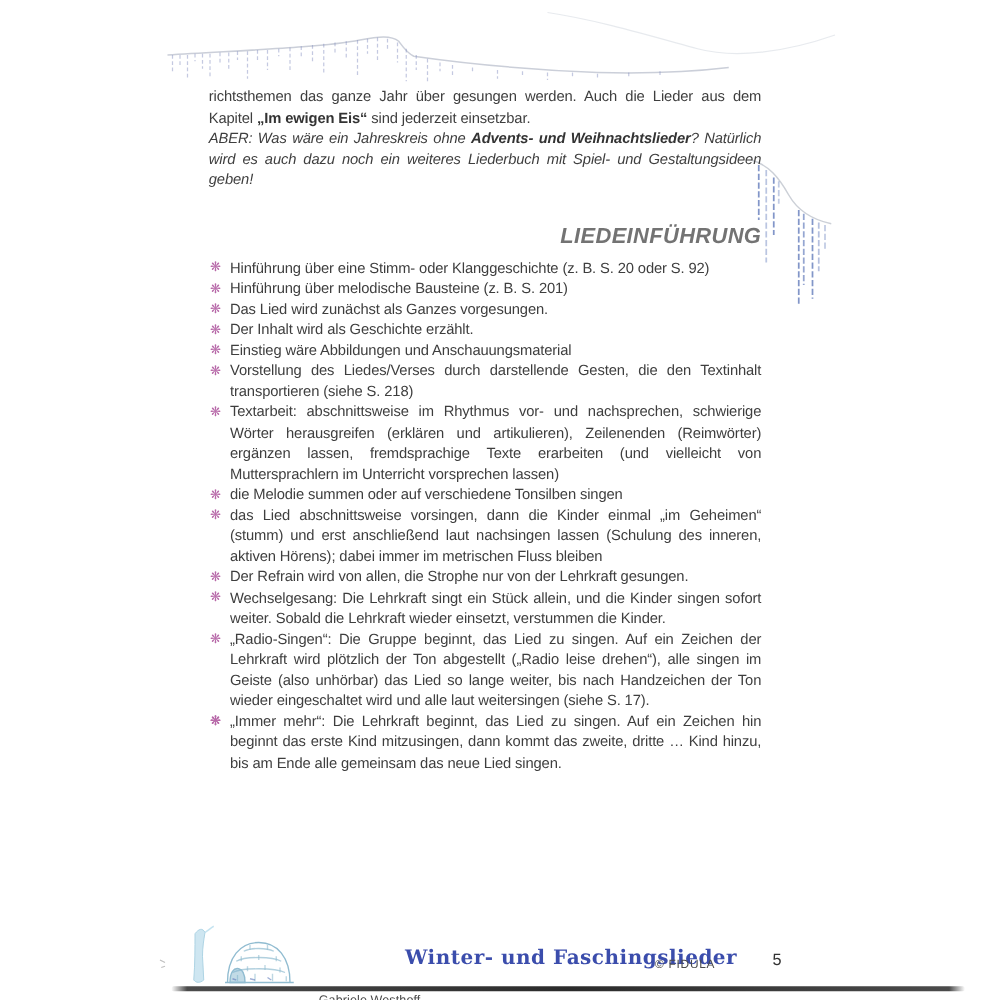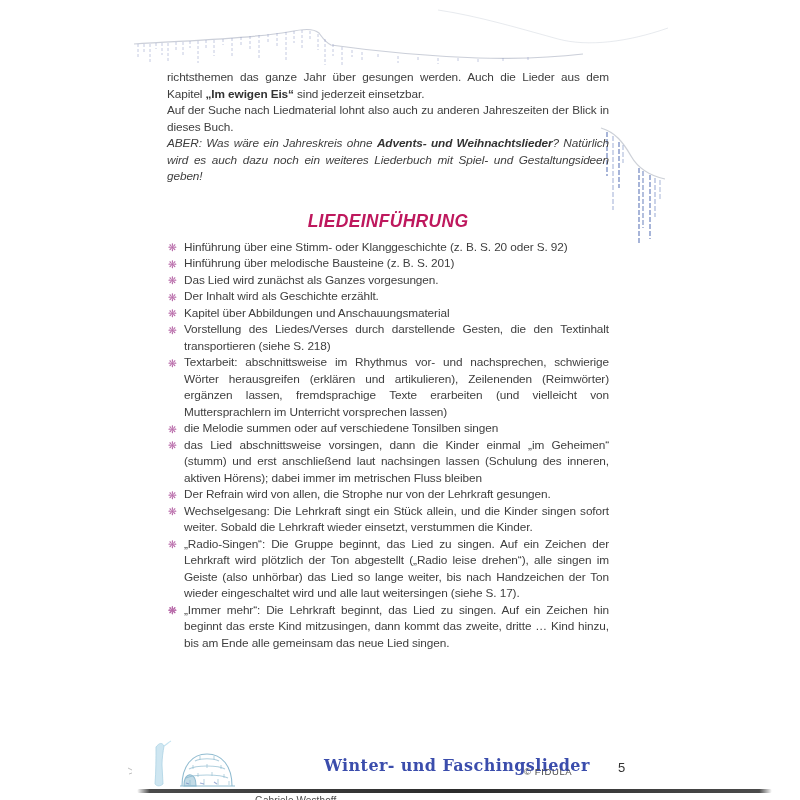--- a/index.html
+++ b/index.html
@@ -5,21 +5,21 @@
   html,body{margin:0;padding:0;background:#ffffff;width:800px;height:800px;overflow:hidden;}
   .page{position:relative;width:686px;height:800px;background:#ffffff;
         font-family:"Liberation Sans",sans-serif;color:#3e3e3e;}
   .content{position:absolute;left:167px;top:69px;width:442px;
            font-size:11.8px;line-height:16.5px;letter-spacing:-0.1px;
            text-align:justify;}
   .content p{margin:0;}
   .gap-before{margin-top:17px;font-style:italic;}
   .b{font-weight:bold;color:#333333;}
   .section-heading{margin:26px 0 7px 0;font-size:17.5px;line-height:21px;
-      font-style:italic;font-weight:bold;color:#be185d;letter-spacing:.3px;text-align:center;}
+      font-style:italic;font-weight:bold;color:#737373;letter-spacing:.3px;text-align:right;}
   ul.method-list{list-style:none;margin:0;padding:0;}
   ul.method-list li{position:relative;padding-left:17px;}
   .bullet{position:absolute;left:1px;top:0.5px;font-size:10.5px;letter-spacing:0;}
   
   .f-author{position:absolute;left:255px;top:795px;font-size:10px;color:#4a4a4a;letter-spacing:.1px;}
   .f-title{position:absolute;left:324px;top:756px;font-family:"DejaVu Serif",serif;
            font-weight:bold;font-size:16px;color:#3b4dac;letter-spacing:.4px;}
   .f-copy{position:absolute;left:524px;top:766px;font-size:9.5px;color:#4a4a4a;letter-spacing:.6px;}
   .f-page{position:absolute;left:618px;top:760px;font-size:13px;color:#333333;}
   .bottom-bar{position:absolute;left:137px;top:789px;width:635px;height:4px;border-radius:2px;
@@ -86,30 +86,29 @@
       <line x1="46" y1="53" x2="46" y2="110" opacity="0.85"></line>
       <line x1="53" y1="57" x2="53" y2="121"></line>
       <line x1="58" y1="60" x2="58" y2="99" opacity="0.6"></line>
       <line x1="63" y1="62" x2="63" y2="82" opacity="0.5"></line>
     </g>
   </svg>
 
   <div class="content">
     <div>
         <p><span>richtsthemen das ganze Jahr über gesungen werden. Auch die Lieder aus dem Kapitel </span><span class="b">„Im ewigen Eis“</span><span> sind jederzeit einsetzbar.</span></p>
-        <p><span>Auf der Suche nach Liedmaterial lohnt also auch zu anderen Jahreszeiten der Blick in dieses Buch.</span></p>
         <p class="gap-before"><span>ABER: Was wäre ein Jahreskreis ohne </span><span class="b">Advents- und Weihnachtslieder</span><span>? Natürlich wird es auch dazu noch ein weiteres Liederbuch mit Spiel- und Gestaltungsideen geben!</span></p>
       </div>
     <h1 class="section-heading">LIEDEINFÜHRUNG</h1>
     <ul class="method-list">
         <li><span class="bullet" style="color: rgb(183, 104, 168);">❋</span><span>Hinführung über eine Stimm- oder Klanggeschichte (z. B. S. 20 oder S. 92)</span></li>
         <li><span class="bullet" style="color: rgb(183, 104, 168);">❋</span><span>Hinführung über melodische Bausteine (z. B. S. 201)</span></li>
         <li><span class="bullet" style="color: rgb(183, 104, 168);">❋</span><span>Das Lied wird zunächst als Ganzes vorgesungen.</span></li>
         <li><span class="bullet" style="color: rgb(183, 104, 168);">❋</span><span>Der Inhalt wird als Geschichte erzählt.</span></li>
-        <li><span class="bullet" style="color: rgb(183, 104, 168);">❋</span><span>Kapitel über Abbildungen und Anschauungsmaterial</span></li>
+        <li><span class="bullet" style="color: rgb(183, 104, 168);">❋</span><span>Einstieg wäre Abbildungen und Anschauungsmaterial</span></li>
         <li><span class="bullet" style="color: rgb(183, 104, 168);">❋</span><span>Vorstellung des Liedes/Verses durch darstellende Gesten, die den Textinhalt transportieren (siehe S. 218)</span></li>
         <li><span class="bullet" style="color: rgb(183, 104, 168);">❋</span><span>Textarbeit: abschnittsweise im Rhythmus vor- und nachsprechen, schwierige Wörter herausgreifen (erklären und artikulieren), Zeilenenden (Reimwörter) ergänzen lassen, fremdsprachige Texte erarbeiten (und vielleicht von Muttersprachlern im Unterricht vorsprechen lassen)</span></li>
         <li><span class="bullet" style="color: rgb(183, 104, 168);">❋</span><span>die Melodie summen oder auf verschiedene Tonsilben singen</span></li>
         <li><span class="bullet" style="color: rgb(183, 104, 168);">❋</span><span>das Lied abschnittsweise vorsingen, dann die Kinder einmal „im Geheimen“ (stumm) und erst anschließend laut nachsingen lassen (Schulung des inneren, aktiven Hörens); dabei immer im metrischen Fluss bleiben</span></li>
         <li><span class="bullet" style="color: rgb(183, 104, 168);">❋</span><span>Der Refrain wird von allen, die Strophe nur von der Lehrkraft gesungen.</span></li>
         <li><span class="bullet" style="color: rgb(183, 104, 168);">❋</span><span>Wechselgesang: Die Lehrkraft singt ein Stück allein, und die Kinder singen sofort weiter. Sobald die Lehrkraft wieder einsetzt, verstummen die Kinder.</span></li>
         <li><span class="bullet" style="color: rgb(183, 104, 168);">❋</span><span>„Radio-Singen“: Die Gruppe beginnt, das Lied zu singen. Auf ein Zeichen der Lehrkraft wird plötzlich der Ton abgestellt („Radio leise drehen“), alle singen im Geiste (also unhörbar) das Lied so lange weiter, bis nach Handzeichen der Ton wieder eingeschaltet wird und alle laut weitersingen (siehe S. 17).</span></li>
         <li><span class="bullet" style="color: rgb(183, 104, 168);">❋</span></li>
         <li><span class="bullet" style="color: rgb(183, 104, 168);">❋</span><span>„Immer mehr“: Die Lehrkraft beginnt, das Lied zu singen. Auf ein Zeichen hin beginnt das erste Kind mitzusingen, dann kommt das zweite, dritte … Kind hinzu, bis am Ende alle gemeinsam das neue Lied singen.</span></li>
       </ul>

